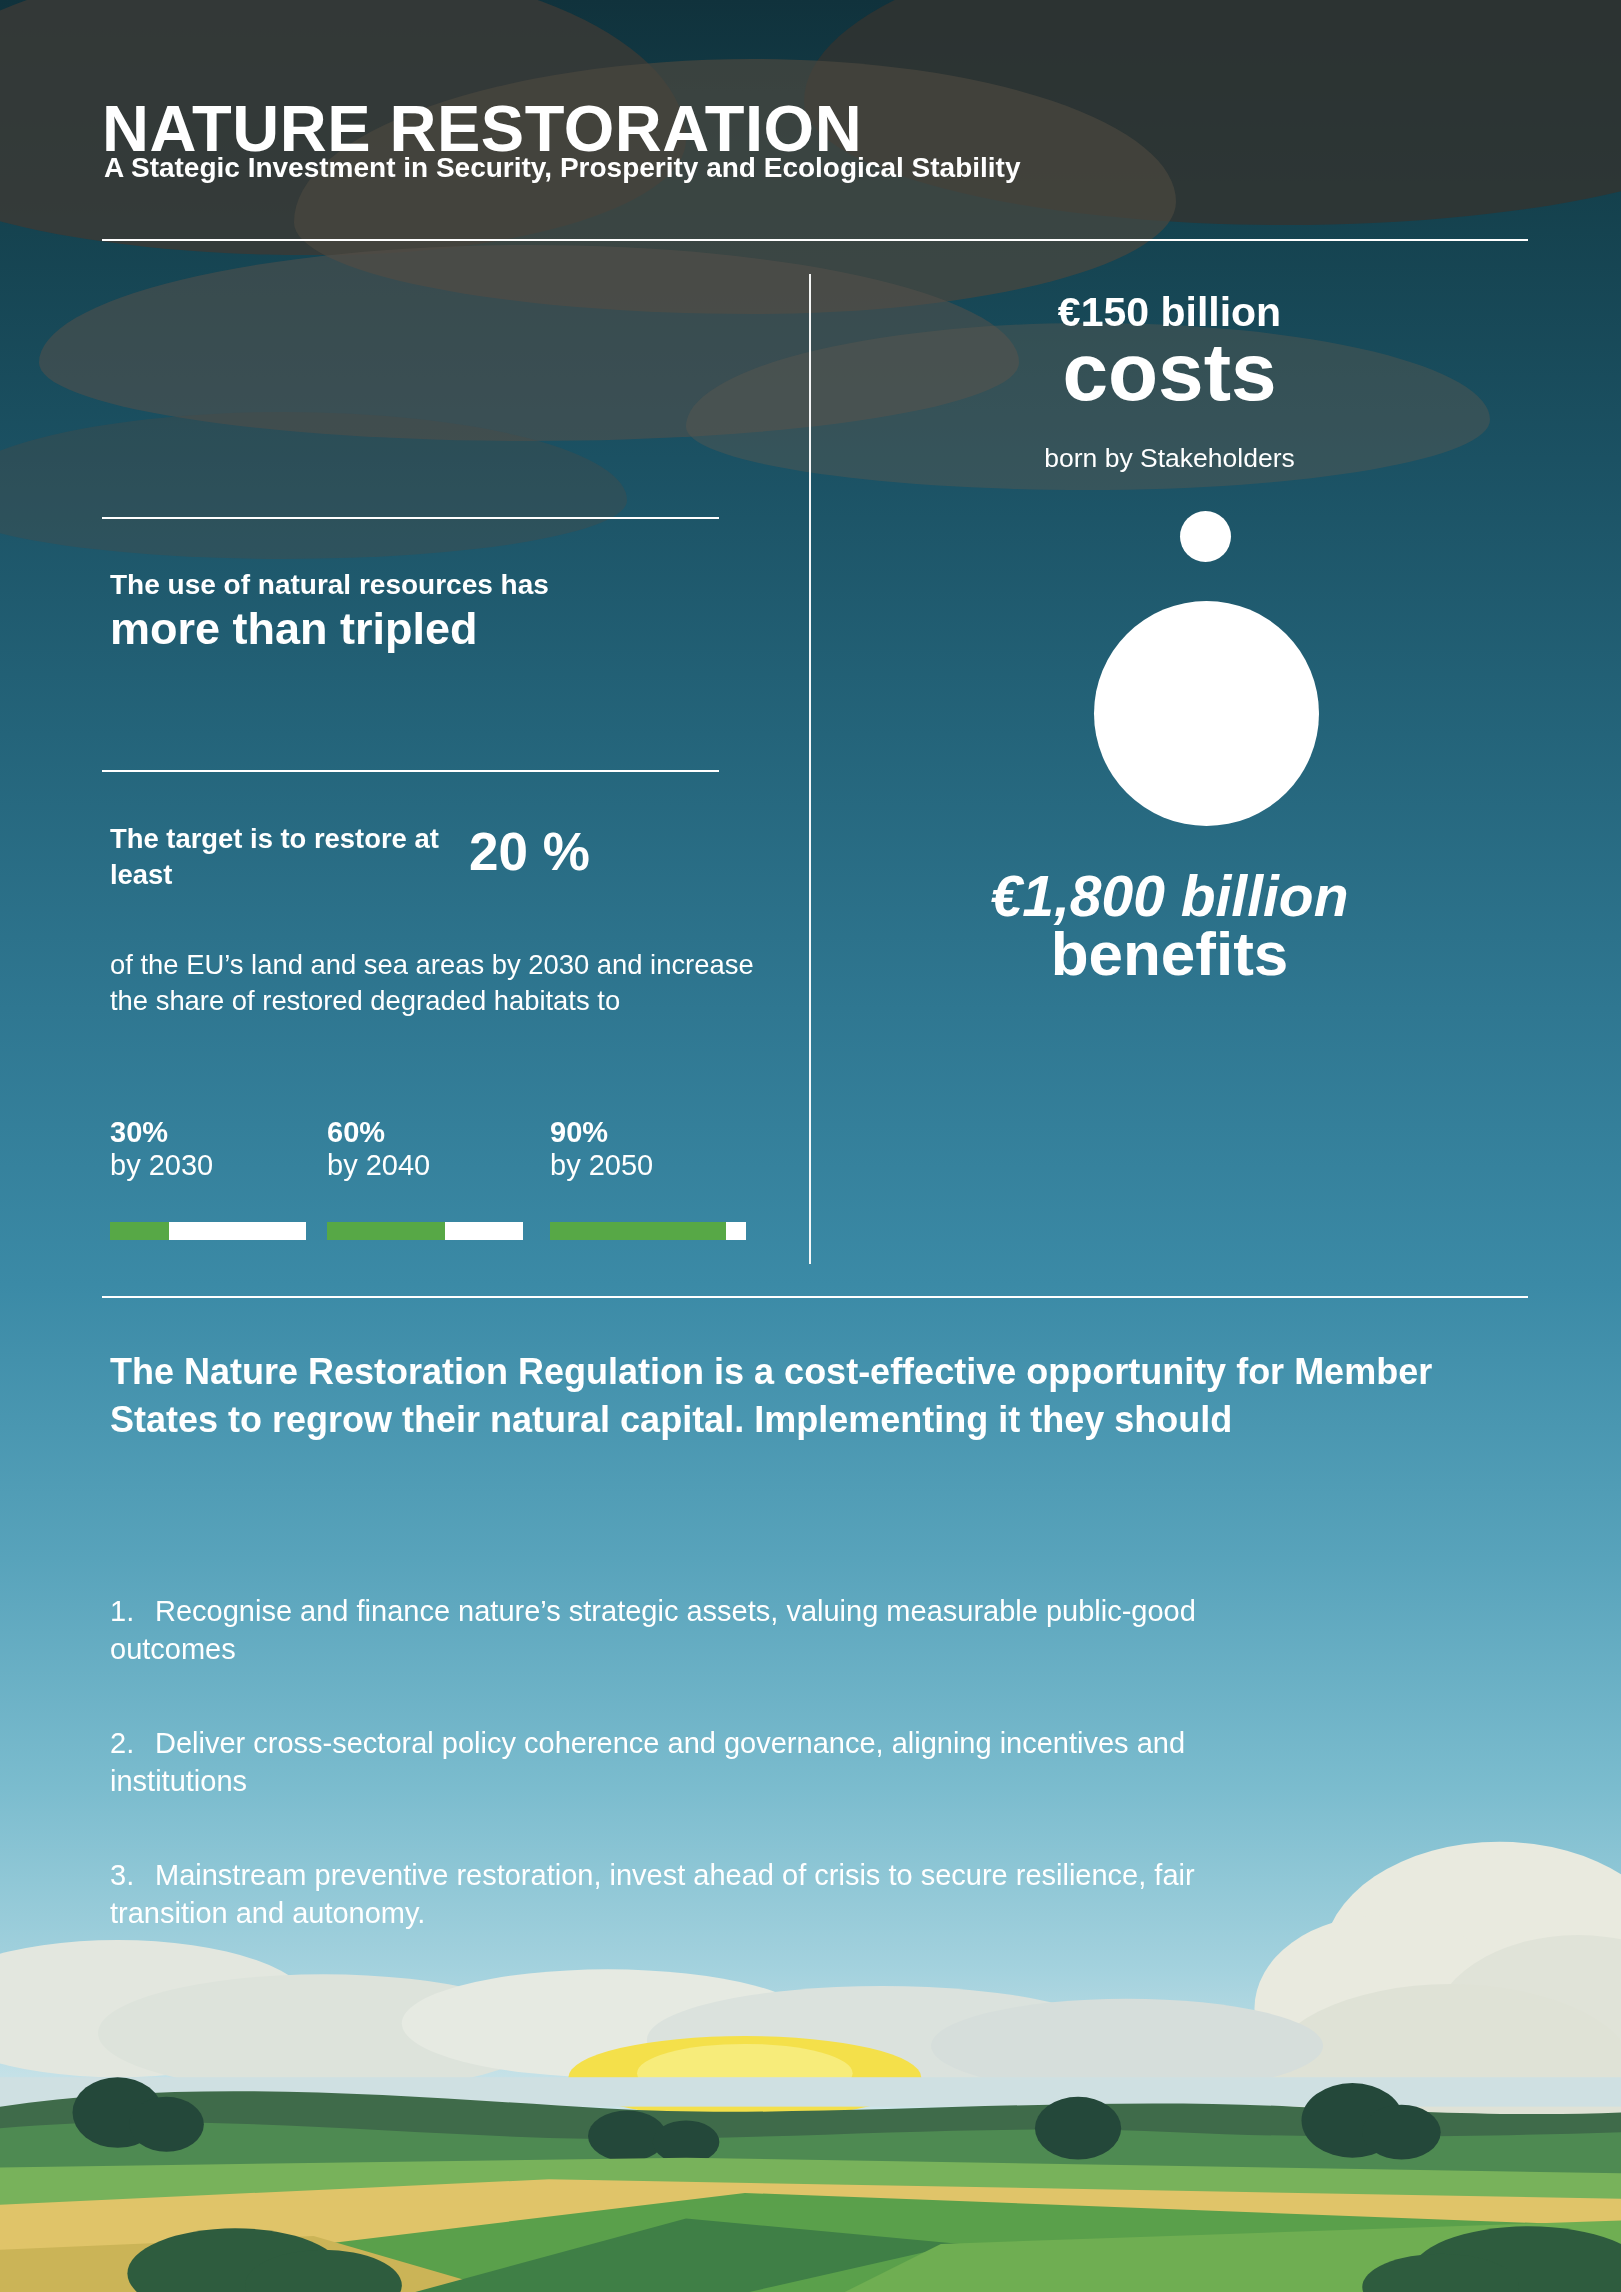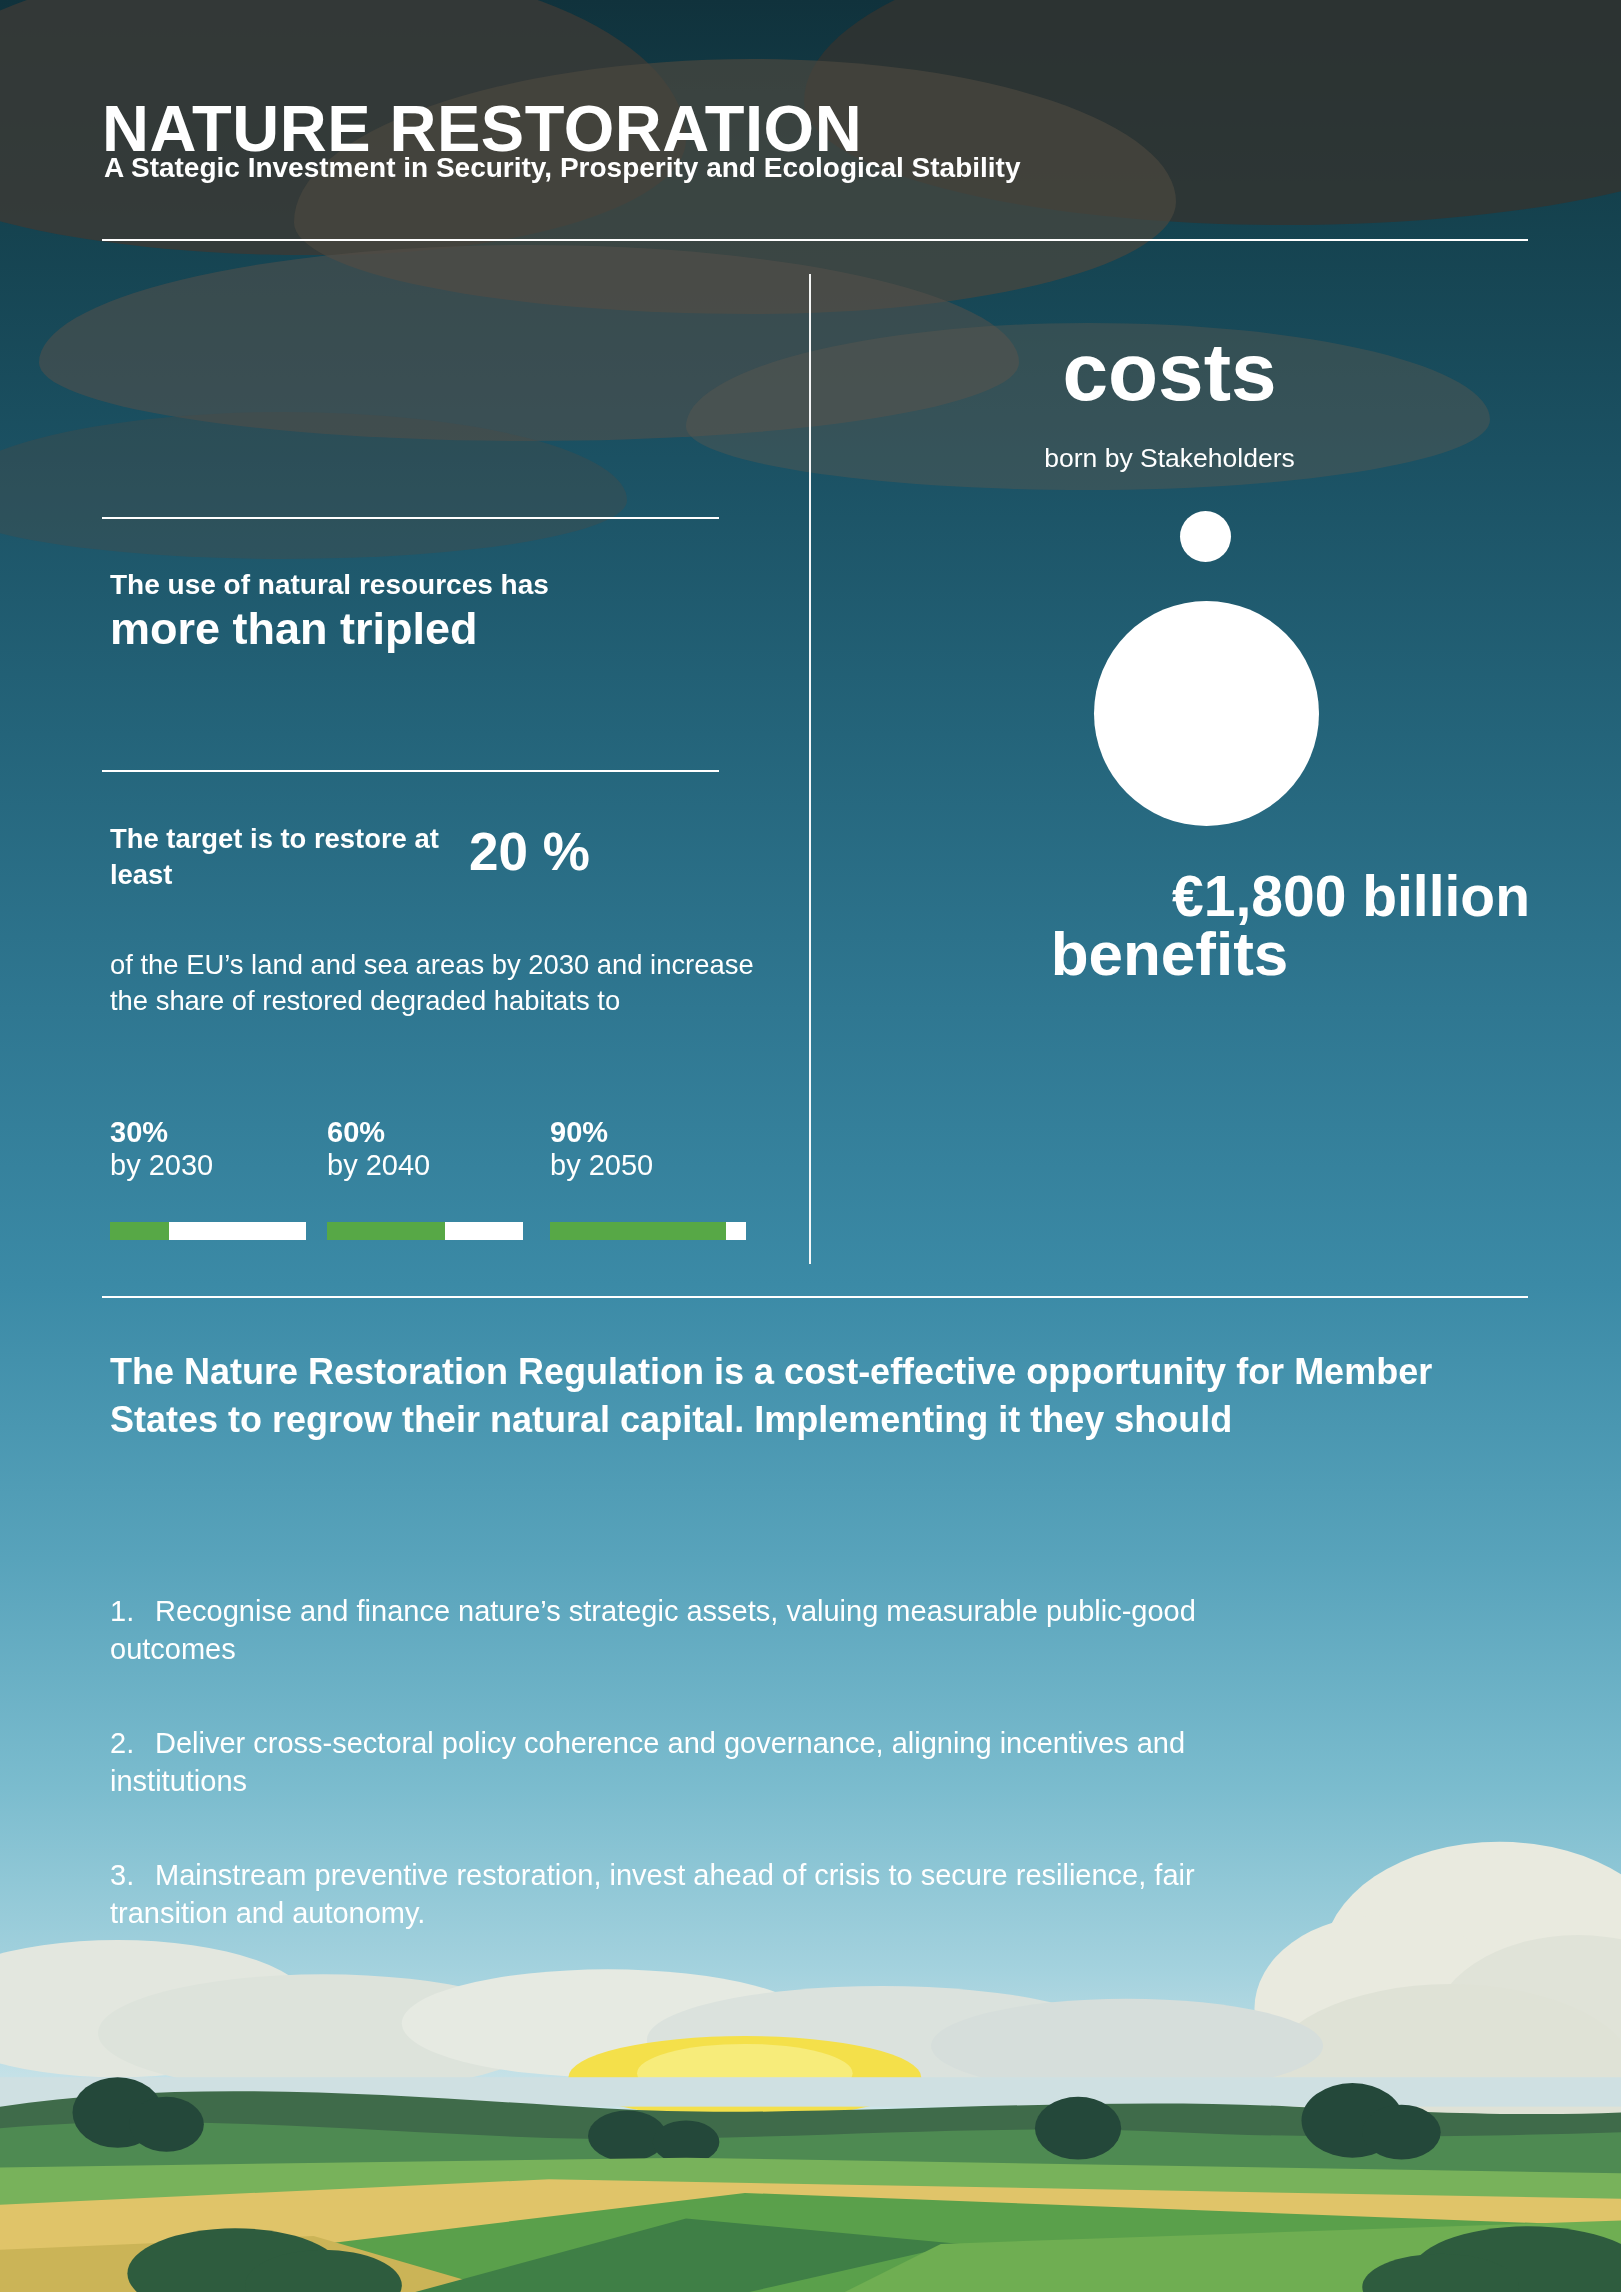--- a/index.html
+++ b/index.html
@@ -80,21 +80,21 @@
   .b1{left:102px;} .b2{left:319px;} .b3{left:542px;}
 
   
   .cost-amount{position:absolute;left:801px;top:289px;width:721px;text-align:center;font-size:41px;font-weight:bold;color:#ffffff;}
   .cost-word{position:absolute;left:801px;top:331px;width:721px;text-align:center;font-size:82px;font-weight:bold;color:#ffffff;line-height:1;}
   .cost-sub{position:absolute;left:801px;top:443px;width:721px;text-align:center;font-size:26.5px;color:#ffffff;}
 
   .head-dot{position:absolute;left:1172px;top:511px;width:51px;height:51px;border-radius:50%;background:#ffffff;}
   .body-dot{position:absolute;left:1086px;top:601px;width:225px;height:225px;border-radius:50%;background:#ffffff;}
 
-  .ben-amount{position:absolute;left:801px;top:863px;width:721px;text-align:right;font-size:57px;font-weight:bold;color:#ffffff;}
+  .ben-amount{position:absolute;left:801px;top:863px;width:721px;text-align:center;font-size:57px;font-weight:bold;color:#ffffff;font-style:italic;}
   .ben-word{position:absolute;left:801px;top:923px;width:721px;text-align:center;font-size:62px;font-weight:bold;color:#ffffff;line-height:1;}
   .ben-sub{position:absolute;left:801px;top:1090px;width:686px;margin-left:17.6px;text-align:center;font-size:25px;color:#ffffff;line-height:1.32;}
 
   
   .statement{position:absolute;left:102px;top:1348px;width:1333px;font-size:36px;font-weight:bold;color:#ffffff;line-height:1.32;}
   .rec{position:absolute;width:1157px;color:#ffffff;font-size:29px;line-height:1.3;}
   .rec .num{position:absolute;left:0;top:0;width:45px;text-align:left;}
   .rec .body{margin-left:45px;}
   .r1{left:102px;top:1593px;}
   .r2{left:102px;top:1725px;}
@@ -198,20 +198,21 @@
     <div class="bar b1">
         <div class="fill" id="fill0" style="width: 30%;"></div>
       </div>
     <div class="bar b2">
         <div class="fill" id="fill1" style="width: 60%;"></div>
       </div>
     <div class="bar b3">
         <div class="fill" id="fill2" style="width: 90%;"></div>
       </div>
 
+    <div class="cost-amount">€150 billion</div>
     <div class="cost-word">costs</div>
     <div class="cost-sub">born by Stakeholders</div>
 
     <div class="head-dot"></div>
     <div class="body-dot"></div>
 
     <div class="ben-amount">€1,800 billion</div>
     <div class="ben-word">benefits</div>
 
     <div class="statement">The Nature Restoration Regulation is a cost-effective opportunity for Member States to regrow their natural capital. Implementing it they should</div>

